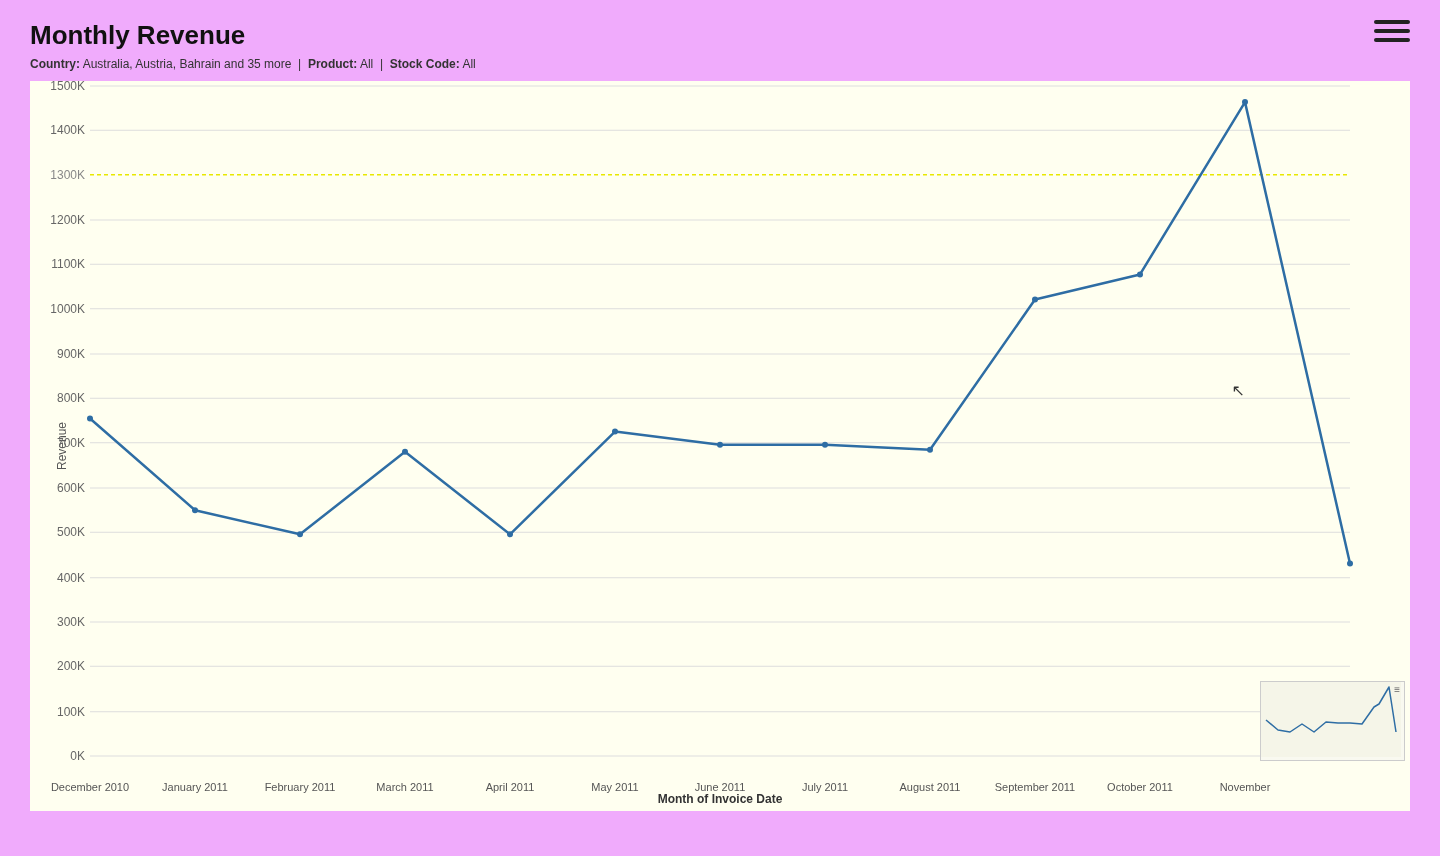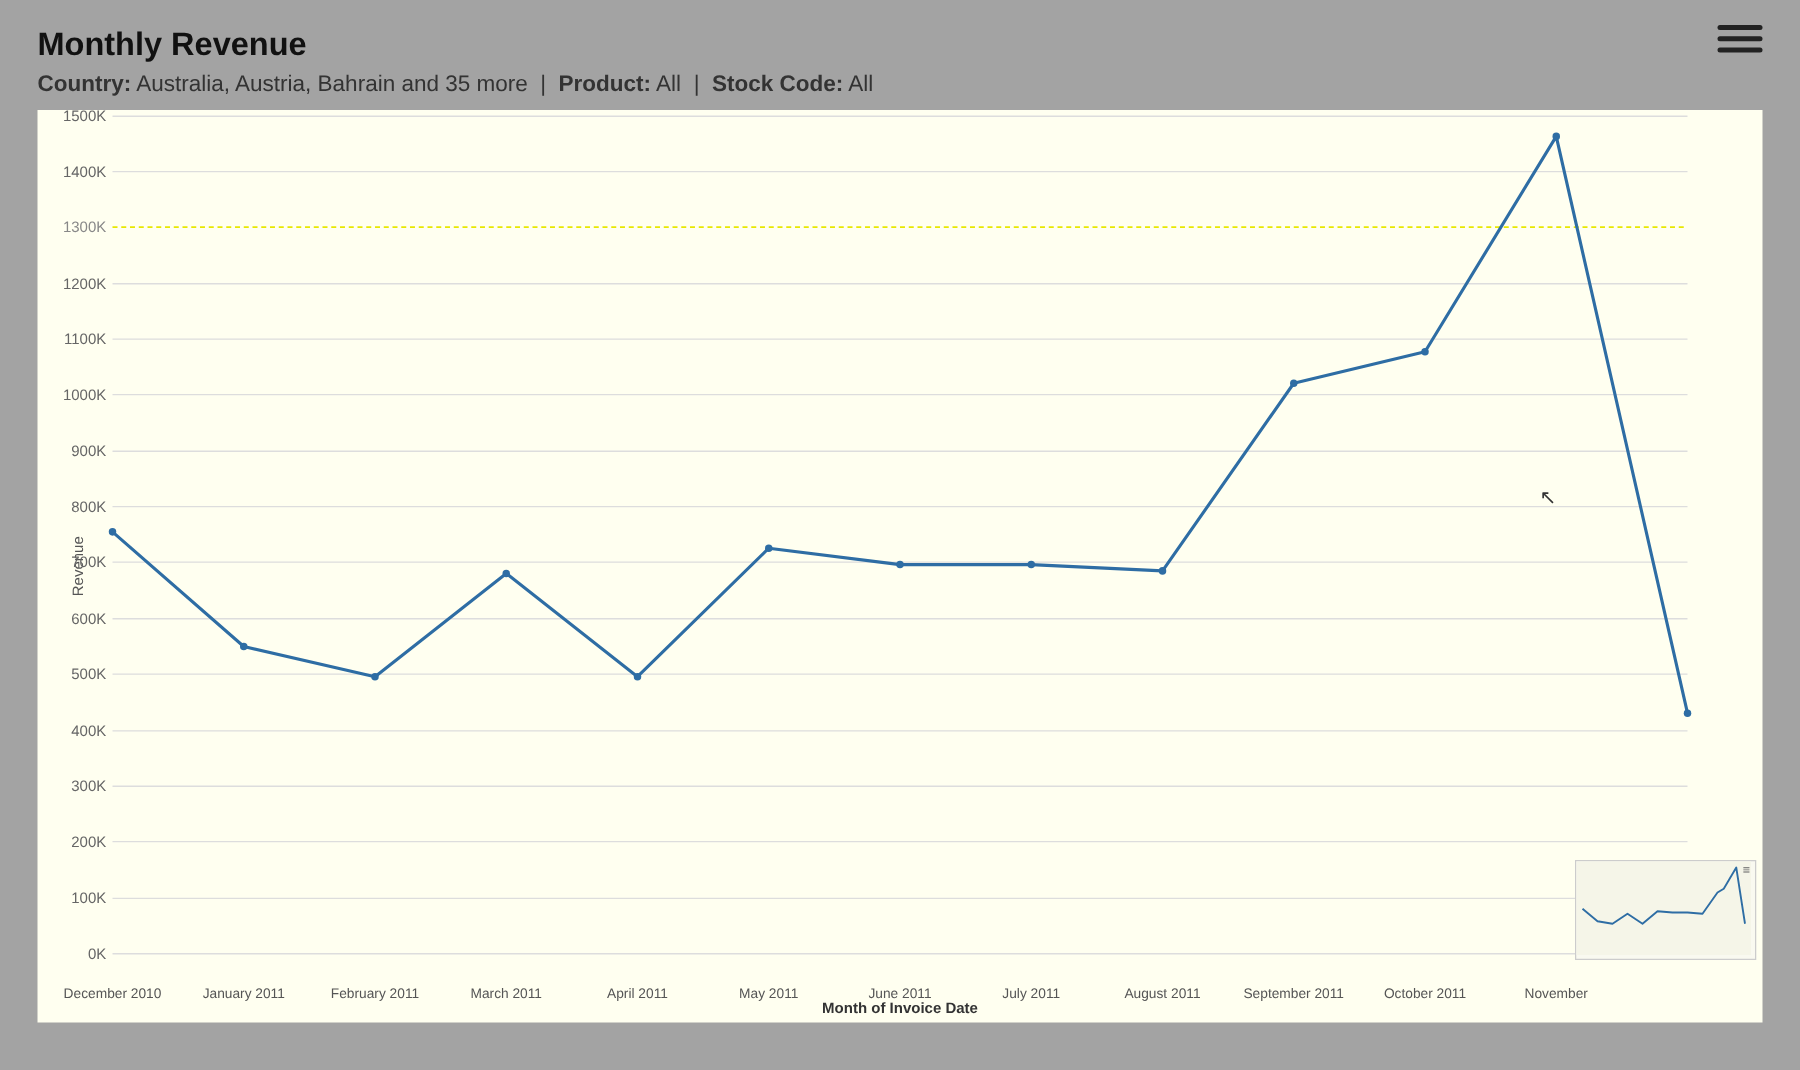--- a/index.html
+++ b/index.html
@@ -9,30 +9,30 @@
       width: 1440px;
       height: 856px;
       overflow: hidden;
       position: relative;
     }
     .page-container {
       width: 1440px;
       height: 856px;
       padding: 20px 30px 10px 30px;
       position: relative;
-      background: #a3a3a3;
+      background: #f0abfc;
     }
     .title {
       font-size: 26px;
       font-weight: bold;
       color: #111;
       margin-bottom: 6px;
     }
     .subtitle {
-      font-size: 18px;
+      font-size: 12px;
       color: #333;
       margin-bottom: 10px;
     }
     .subtitle span.label {
       font-weight: bold;
     }
     .hamburger {
       position: absolute;
       top: 20px;
       right: 30px;

